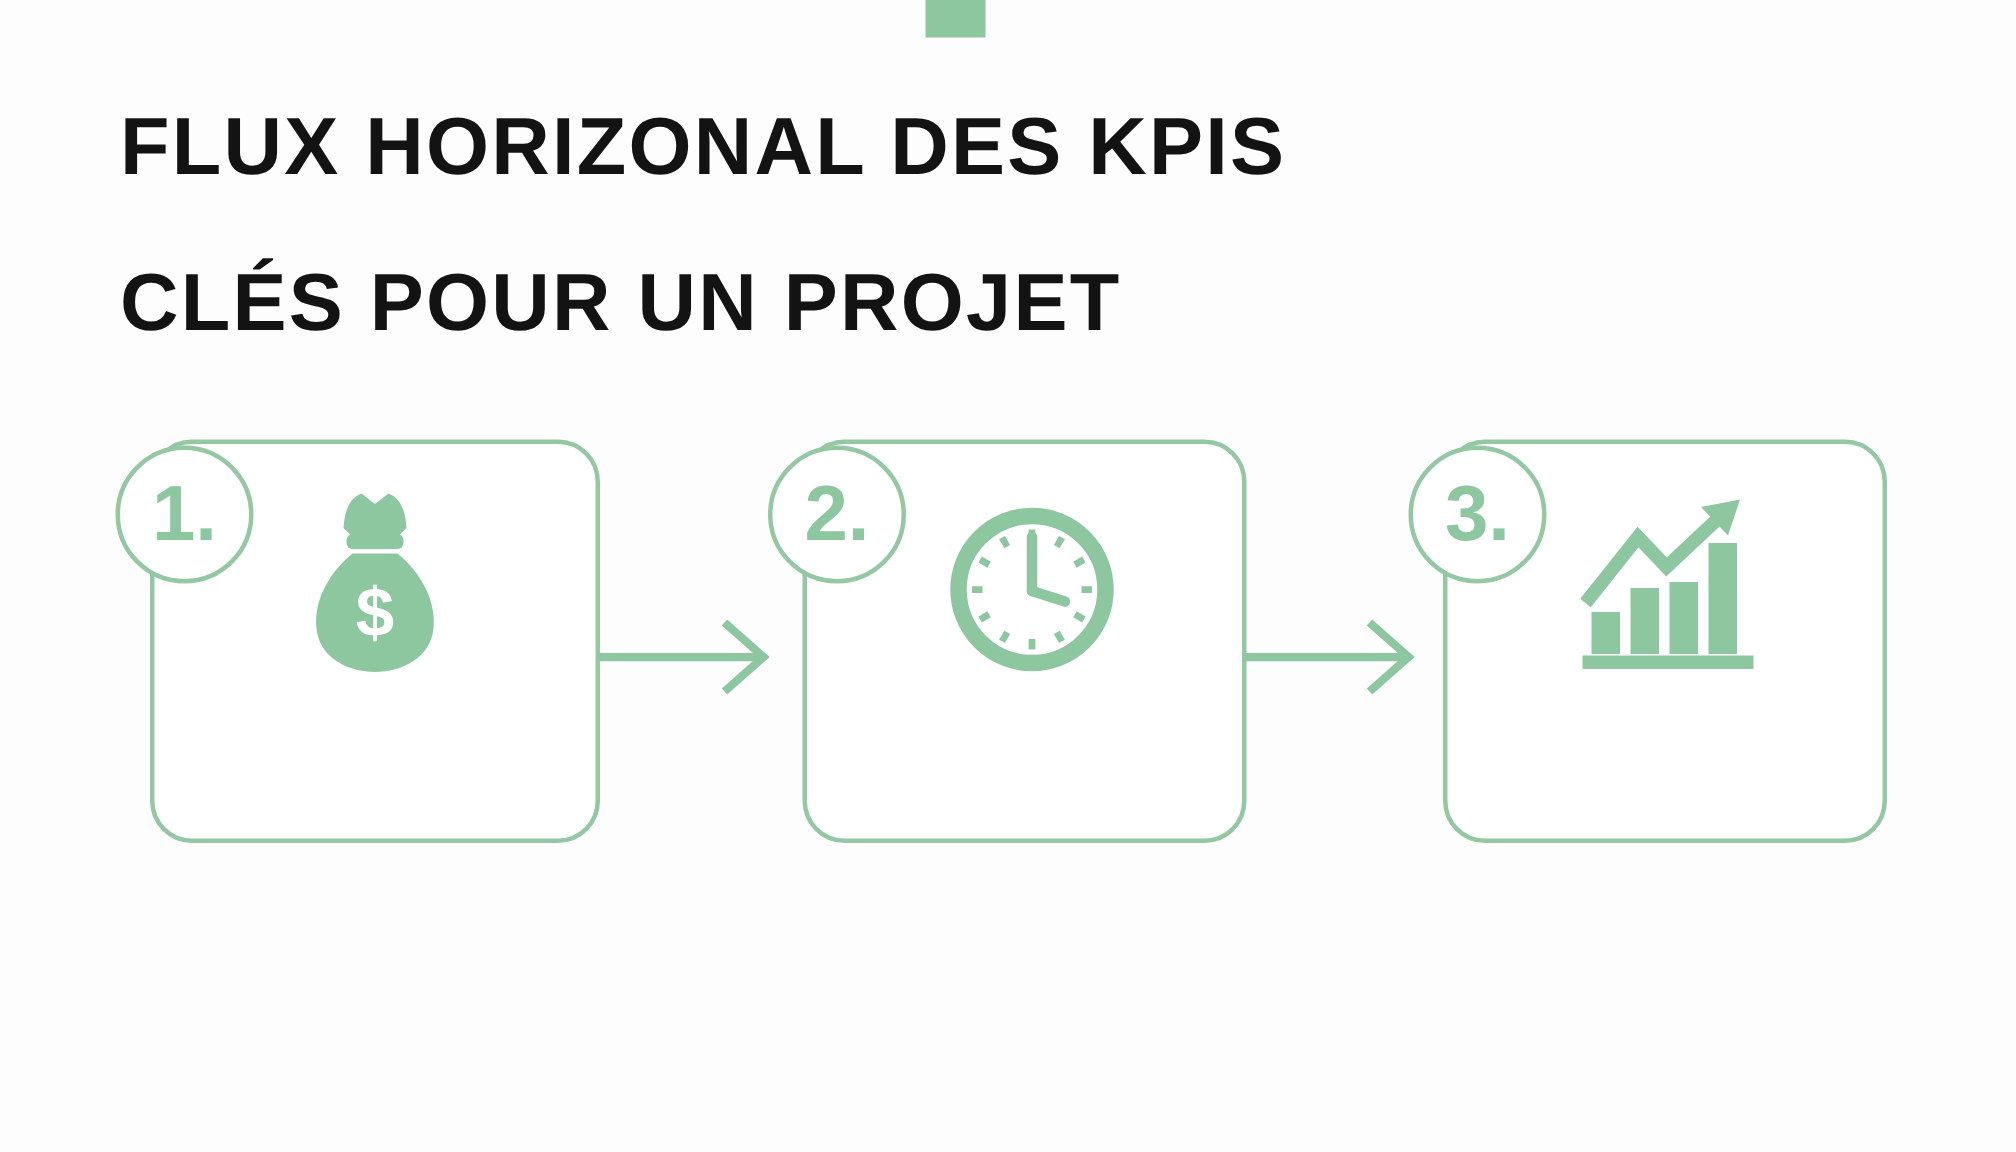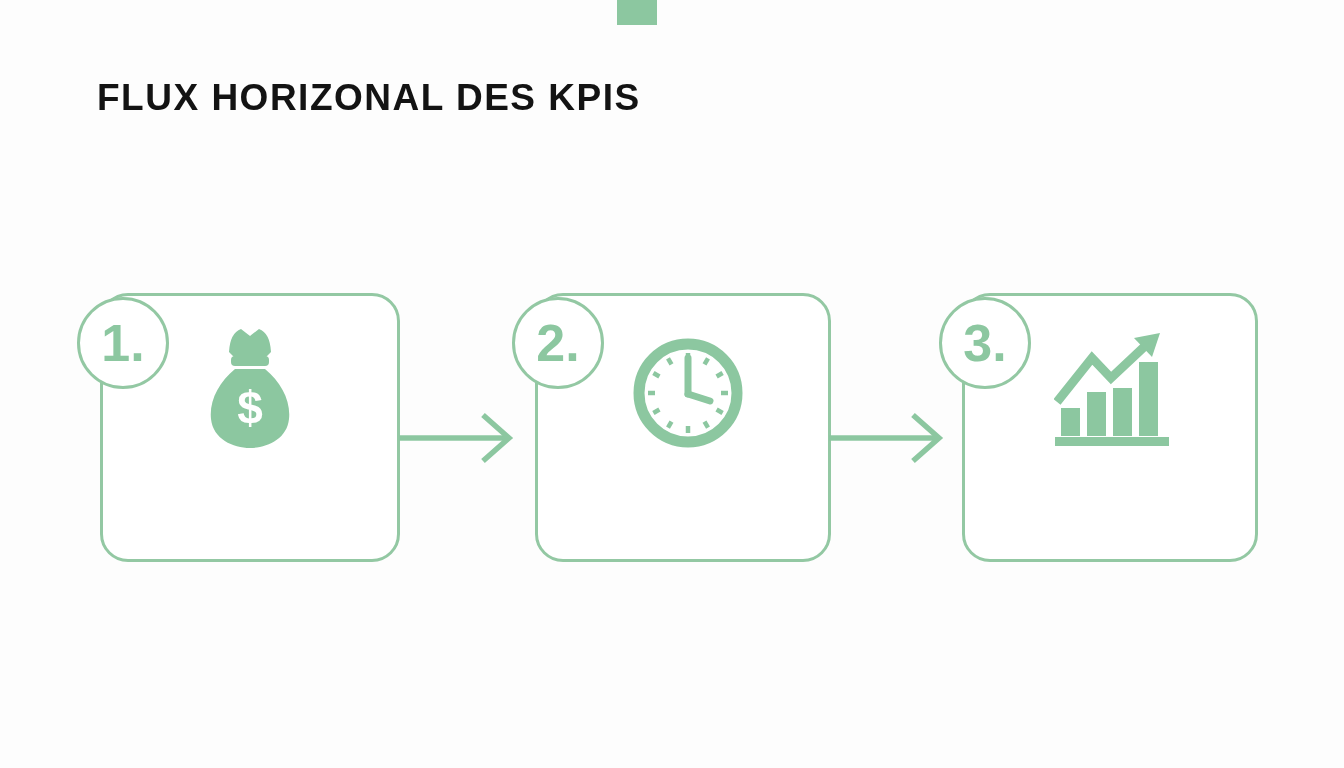--- a/index.html
+++ b/index.html
@@ -12,22 +12,22 @@
     overflow: hidden;
     font-family: "Liberation Sans", sans-serif;
   }
   .top-artifact {
     position: absolute;
     left: 617px; top: 0; width: 40px; height: 25px;
     background: #8cc7a0;
   }
   .title {
     position: absolute;
-    left: 97px; top: 72px;
-    font-size: 37px;
+    left: 80px; top: 72px;
+    font-size: 54px;
     line-height: 52px;
     font-weight: 700;
     letter-spacing: 1.5px;
     color: #131313;
     white-space: pre;
   }
   .kpi-card {
     position: absolute;
     top: 293px;
     height: 269px;
@@ -62,21 +62,21 @@
   #arrow-2 { left: 829px; }
 </style>
 </head>
 <body>
 
 <div id="canvas">
 
   <div class="top-artifact"></div>
 
   <div class="title"><span>FLUX HORIZONAL DES KPIS</span><br>
-</div>
+<span>CLÉS POUR UN PROJET</span></div>
 
   <div class="kpi-card" id="card-1">
     <div class="badge">
       <span>1.</span>
     </div>
 
   </div>
   <div class="icon-wrap" id="icon-bag">
     <svg width="90" height="122" viewBox="0 0 90 122" xmlns="http://www.w3.org/2000/svg">
       <path d="M24,25 Q25,6 36,2 Q45,9 45,9 Q45,9 54,2 Q65,6 66,25 L61,30 L29,30 Z" fill="#8cc7a0"></path>

